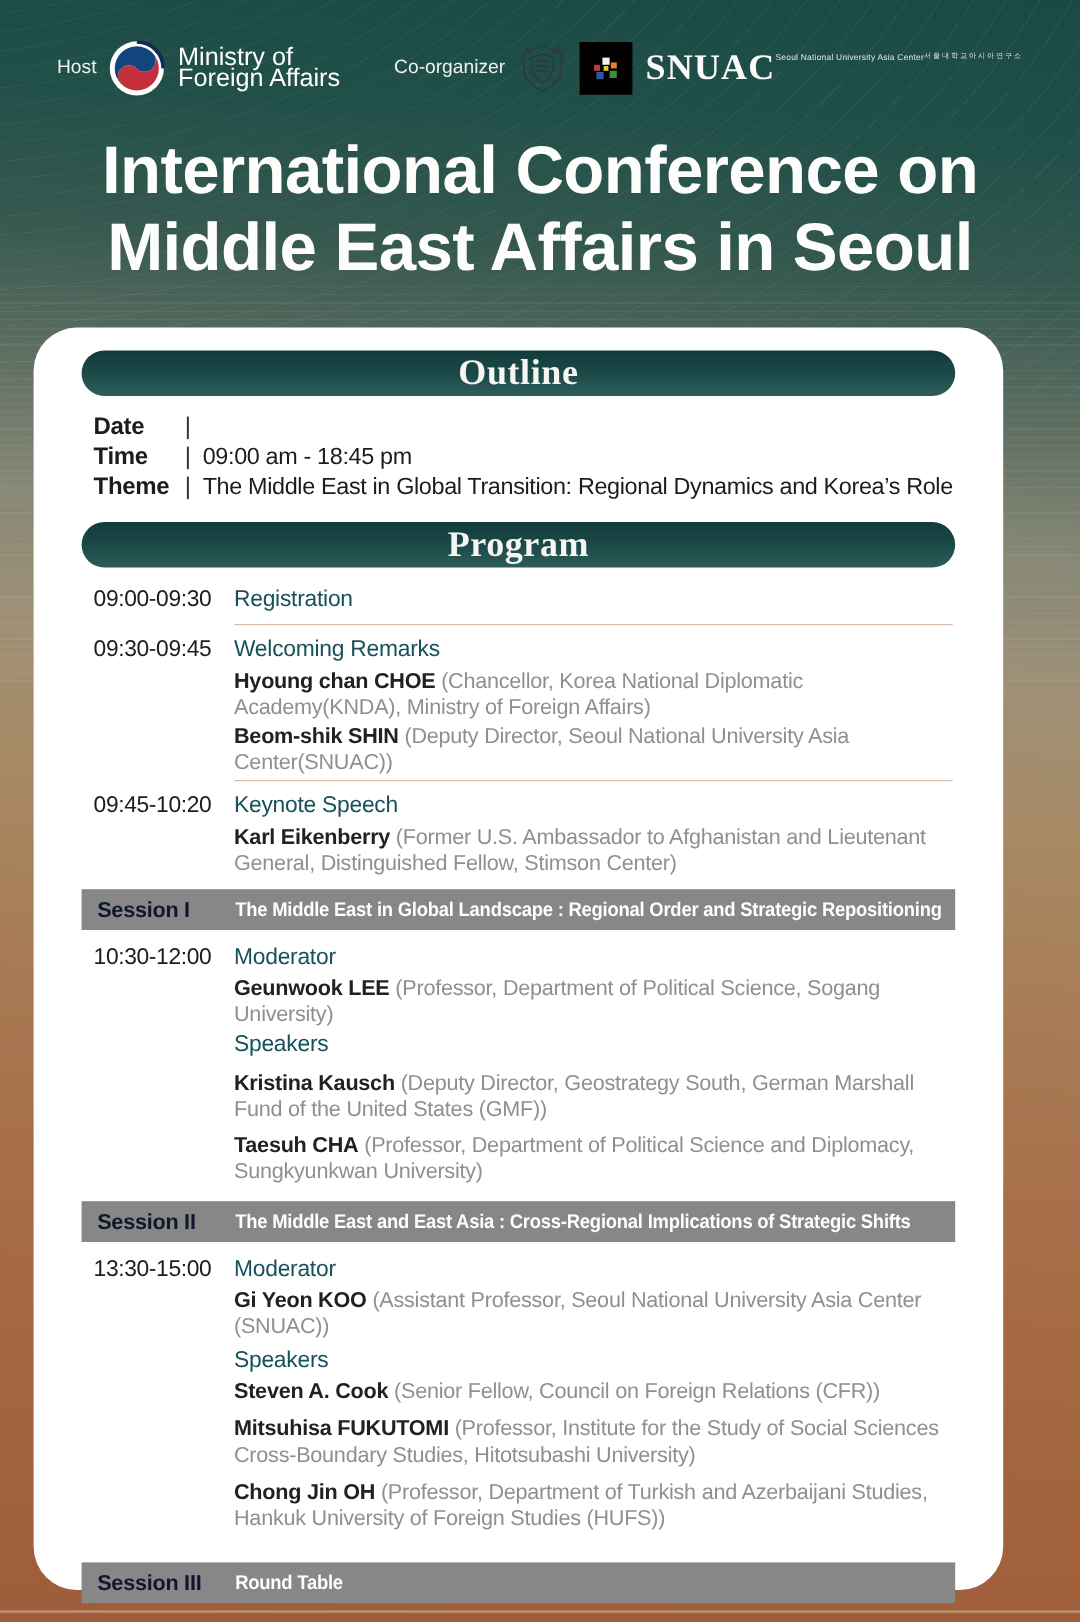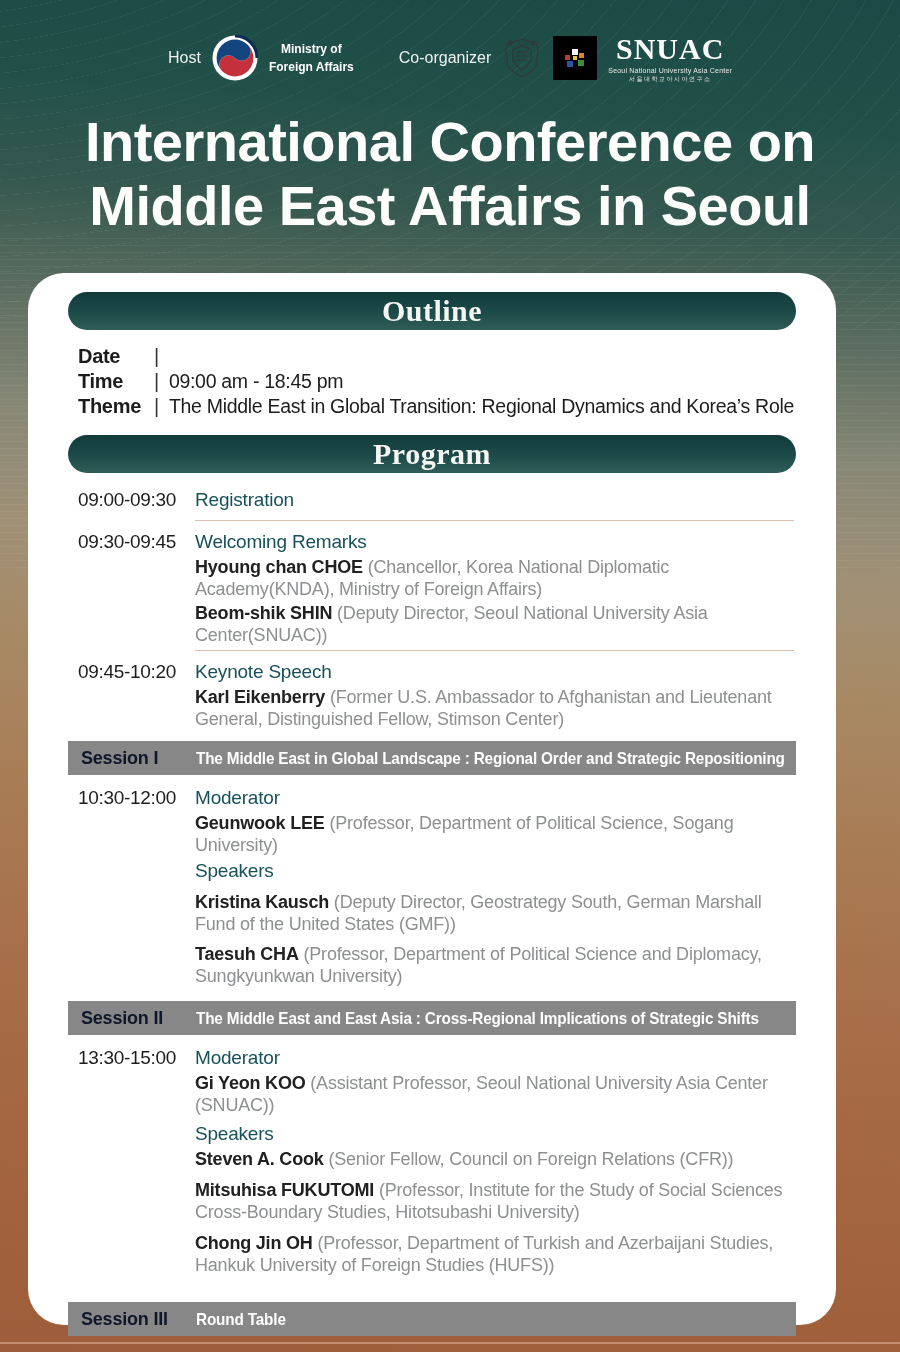--- a/index.html
+++ b/index.html
@@ -9,26 +9,26 @@
   .waves{position:absolute;top:0;left:0;right:0;height:330px;opacity:.55;pointer-events:none;
     background:repeating-radial-gradient(ellipse 1200px 700px at -8% -55%,rgba(255,255,255,.10) 0 1px,rgba(255,255,255,0) 1px 26px);}
   .stripes{position:absolute;top:238px;left:0;right:0;height:330px;opacity:.5;pointer-events:none;
     background:repeating-linear-gradient(180deg,rgba(255,255,255,.10) 0 1px,rgba(255,255,255,0) 1px 7px);}
   .bottomline{position:absolute;left:0;right:0;top:1342px;height:2px;background:rgba(255,235,220,.35);}
 
   
   .hdr{position:absolute;top:34px;left:0;right:0;display:flex;justify-content:center;align-items:center;gap:45px;}
   .cluster{display:flex;align-items:center;gap:11px;}
   .hlabel{color:#eef1ef;font-size:16px;}
-  .mofa-name{color:#fff;font-size:12px;font-weight:700;line-height:18px;text-align:center;}
+  .mofa-name{color:#fff;font-size:21px;font-weight:400;line-height:18px;}
   .mofa-logo{width:46px;height:46px;display:block;}
   .snu-seal{width:40px;height:46px;display:block;opacity:.88;}
   .snuacbox{width:44px;height:44px;background:#000;position:relative;flex:none;}
   .snuacbox i{position:absolute;display:block;}
-  .snuac-txt{display:flex;flex-direction:column;line-height:1;align-items:center;}
+  .snuac-txt{display:flex;line-height:1;}
   .snuac-acronym{font-family:"Liberation Serif",serif;color:#fbfbf9;font-size:30px;font-weight:600;letter-spacing:1px;}
   .snuac-sub{color:#e8e8e4;font-size:7px;margin-top:3px;letter-spacing:.2px;}
   .snuac-kr{color:#dfe0da;font-size:6px;margin-top:2px;letter-spacing:1.5px;}
 
   
   .title{position:absolute;top:110px;left:0;right:0;text-align:center;color:#fdfdfc;
     font-size:56px;font-weight:700;line-height:64px;letter-spacing:-.5px;}
 
   
   .card{position:absolute;left:28px;top:273px;width:808px;height:1052px;background:#ffffff;

